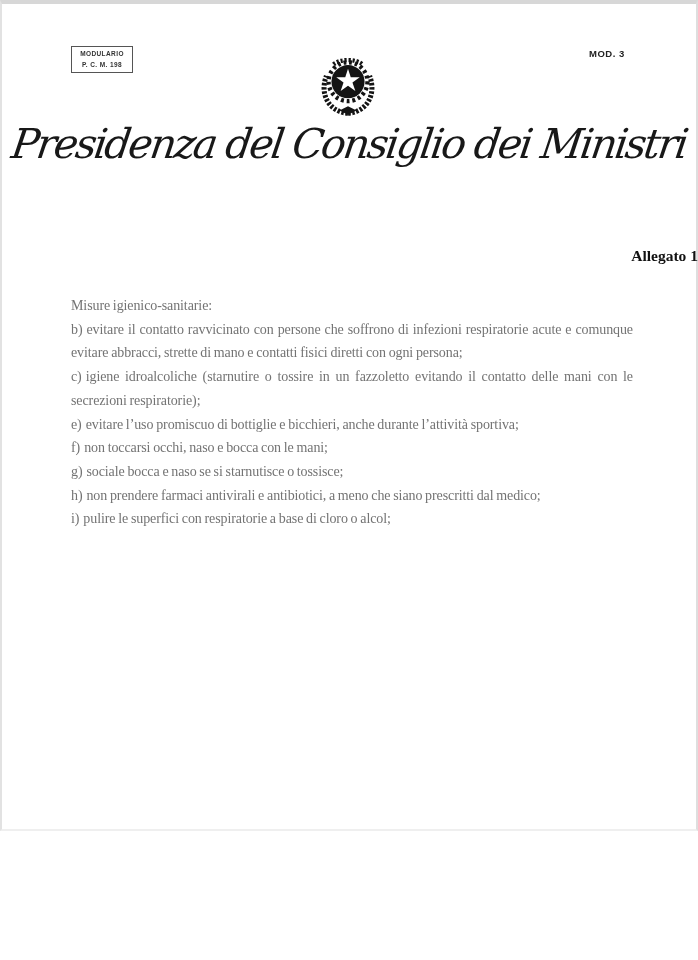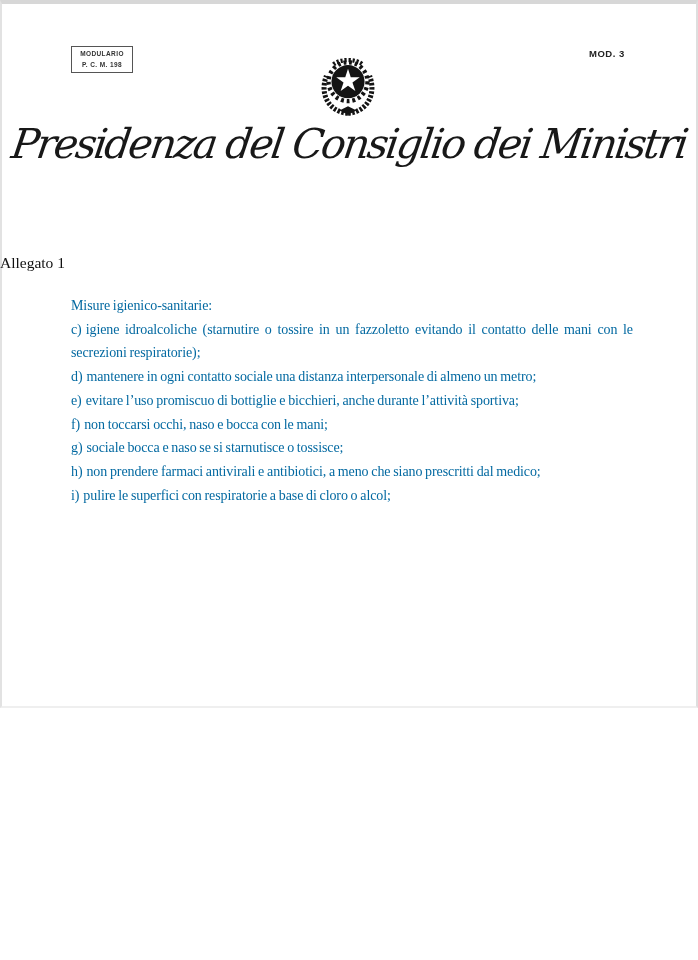--- a/index.html
+++ b/index.html
@@ -1,17 +1,17 @@
 <!DOCTYPE html>
 <html><head>
 <meta charset="utf-8">
 <style>
   html, body { margin:0; padding:0; background:#ffffff; }
   .page {
-    position:relative; width:698px; height:708px; background:#fff;
+    position:relative; width:698px; height:831px; background:#fff;
     font-family:"Liberation Serif", serif; color:#1f1f1f; overflow:hidden;
   }
   .photo-frame {
     position:absolute; inset:0; pointer-events:none;
     border-top:4px solid #d7d7d7;
     border-left:2px solid #e2e2e2;
     border-right:2px solid #dedede;
     border-bottom:2px solid #efefef;
   }
   
@@ -32,27 +32,27 @@
   .emblem { position:absolute; left:312px; top:50px; width:72px; height:72px; }
   
   .letterhead {
     position:absolute; left:0; top:120px; width:698px; text-align:center;
     font-family:"DejaVu Serif", serif; font-style:italic; font-weight:normal;
     font-size:41px; letter-spacing:-2.5px; color:#181818;
     transform:skewX(-8deg);
     white-space:nowrap;
   }
   .annex-title {
-    position:absolute; left:0; top:247px; width:698px; text-align:left;
-    font-weight:normal; font-size:15.5px; color:#111;margin-top:7px;
+    position:absolute; left:0; top:247px; width:698px; text-align:right;
+    font-weight:bold; font-size:15.5px; color:#111;
   }
   .content {
     position:absolute; left:71px; top:294px; width:562px;
     font-size:14px; line-height:23.7px; text-align:justify;
-    letter-spacing:-0.1px; word-spacing:-0.6px; color:#0369a1;
+    letter-spacing:-0.1px; word-spacing:-0.6px; color:#737373;
   }
   .content p { margin:0; }
   .item-label { margin-right:4px; }
   .page-number {
     position:absolute; left:611px; top:945px;
     font-size:13px; color:#2a2a2a;
   }
 </style>
 </head>
 <body>
@@ -84,22 +84,22 @@
     </svg>
   </div>
 
   <div class="letterhead">Presidenza del Consiglio dei Ministri</div>
 
   <div class="annex-title">Allegato 1</div>
 
   <div class="content">
     <p>Misure igienico-sanitarie:</p>
 
+    <p><span class="item-label">b)</span><span>evitare il contatto ravvicinato con persone che soffrono di infezioni respiratorie acute e comunque evitare abbracci, strette di mano e contatti fisici diretti con ogni persona;</span></p>
     <p><span class="item-label">c)</span><span>igiene idroalcoliche (starnutire o tossire in un fazzoletto evitando il contatto delle mani con le secrezioni respiratorie);</span></p>
-    <p><span class="item-label">d)</span><span>mantenere in ogni contatto sociale una distanza interpersonale di almeno un metro;</span></p>
     <p><span class="item-label">e)</span><span>evitare l’uso promiscuo di bottiglie e bicchieri, anche durante l’attività sportiva;</span></p>
     <p><span class="item-label">f)</span><span>non toccarsi occhi, naso e bocca con le mani;</span></p>
     <p><span class="item-label">g)</span><span>sociale bocca e naso se si starnutisce o tossisce;</span></p>
     <p><span class="item-label">h)</span><span>non prendere farmaci antivirali e antibiotici, a meno che siano prescritti dal medico;</span></p>
     <p><span class="item-label">i)</span><span>pulire le superfici con respiratorie a base di cloro o alcol;</span></p>
   </div>
 
   <div class="page-number">10</div>
 </div>
 

